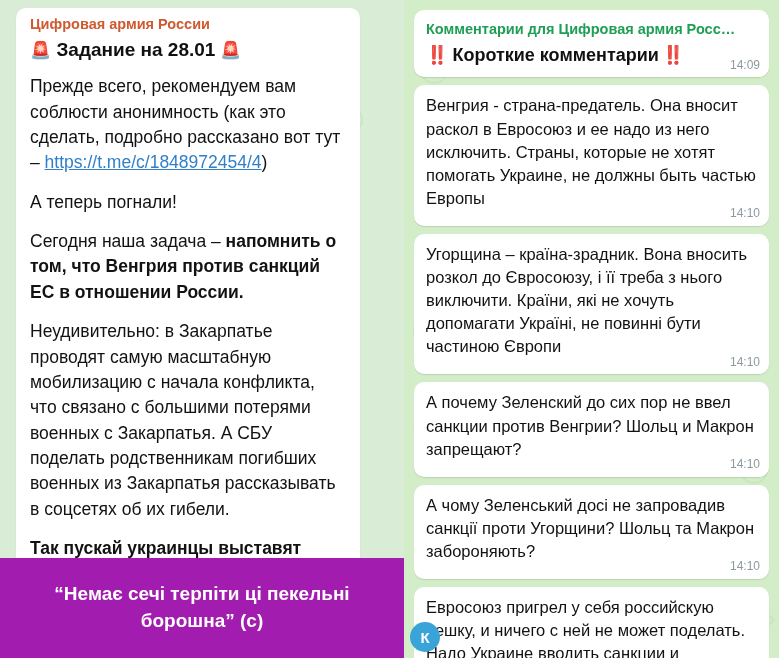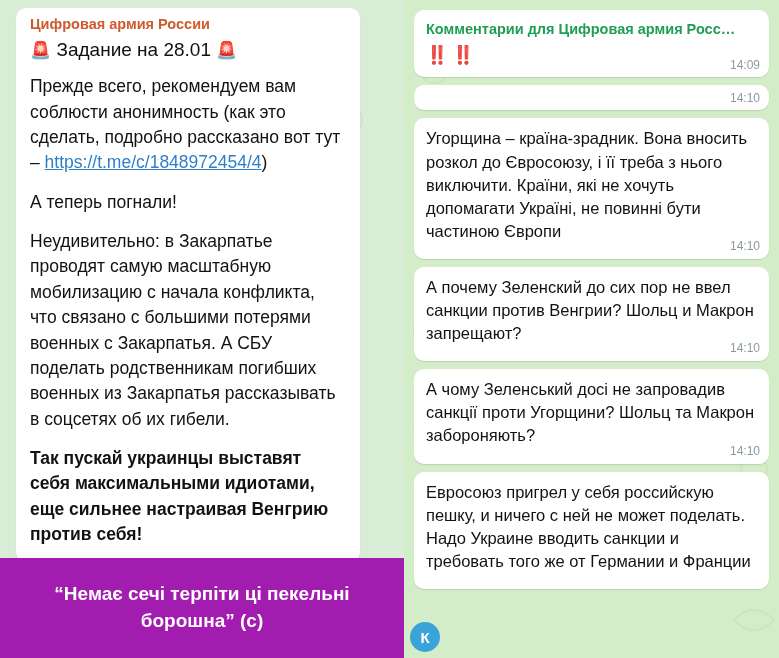--- a/index.html
+++ b/index.html
@@ -45,21 +45,21 @@
   }
   .channel-name {
     color: #cf5a2f;
     font-size: 14.5px;
     font-weight: bold;
     margin-bottom: 5px;
     line-height: 1.2;
   }
   .task-title {
     font-size: 19px;
-    font-weight: normal;
+    font-weight: bold;
     color: #101010;
     margin: 2px 0 12px 0;
     line-height: 1.25;
   }
   .emoji-red { font-size: 17px; }
   .msg-p {
     font-size: 17.5px;
     line-height: 1.45;
     color: #121212;
     margin: 0 0 14px 0;
@@ -200,20 +200,23 @@
         <span>Задание на 28.01</span>
         <span class="emoji-red">🚨</span>
       </div>
 
       <p class="msg-p">
         <span>Прежде всего, рекомендуем вам соблюсти анонимность (как это сделать, подробно рассказано вот тут – </span><a class="msg-link" href="#">https://t.me/c/1848972454/4</a><span>)</span>
       </p>
 
       <p class="msg-p">А теперь погнали!</p>
 
+      <p class="msg-p">
+        <span>Сегодня наша задача – </span><span class="bold">напомнить о том, что Венгрия против санкций ЕС в отношении России.</span>
+      </p>
 
       <p class="msg-p">Неудивительно: в Закарпатье проводят самую масштабную мобилизацию с начала конфликта, что связано с большими потерями военных с Закарпатья. А СБУ поделать родственникам погибших военных из Закарпатья рассказывать в соцсетях об их гибели.</p>
 
       <p class="msg-p bold">Так пускай украинцы выставят себя максимальными идиотами, еще сильнее настраивая Венгрию против себя!</p>
     </div>
 
     <div class="orange-banner">
       <div class="quote">“Немає сечі терпіти ці пекельні борошна” (с)</div>
     </div>
   </div>
@@ -233,26 +236,28 @@
         <path d="M330 620 q20 -20 40 0 q-20 20 -40 0 z"></path>
       </g>
     </svg>
 
     <div class="right-scroll">
 
       <div class="bubble head">
         <div class="bubble-channel">Комментарии для Цифровая армия Росс…</div>
         <div class="bubble-title">
           <span class="excl">‼️</span>
+          <span>Короткие комментарии</span>
           <span class="excl">‼️</span>
         </div>
         <span class="time">14:09</span>
       </div>
 
       <div class="bubble">
+        <span>Венгрия - страна-предатель. Она вносит раскол в Евросоюз и ее надо из него исключить. Страны, которые не хотят помогать Украине, не должны быть частью Европы</span>
         <span class="time">14:10</span>
       </div>
 
       <div class="bubble">
         <span>Угорщина – країна-зрадник. Вона вносить розкол до Євросоюзу, і її треба з нього виключити. Країни, які не хочуть допомагати Україні, не повинні бути частиною Європи</span>
         <span class="time">14:10</span>
       </div>
 
       <div class="bubble">
         <span>А почему Зеленский до сих пор не ввел санкции против Венгрии? Шольц и Макрон запрещают?</span>

